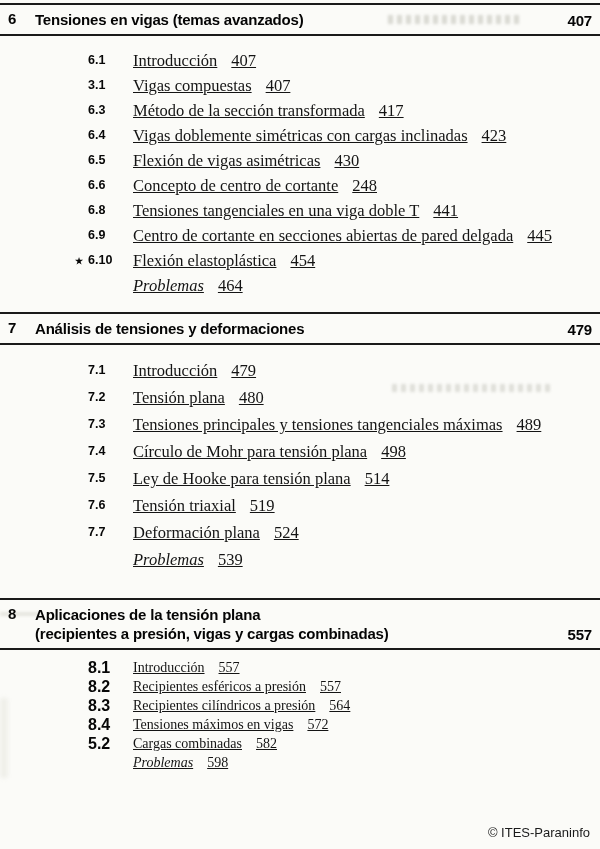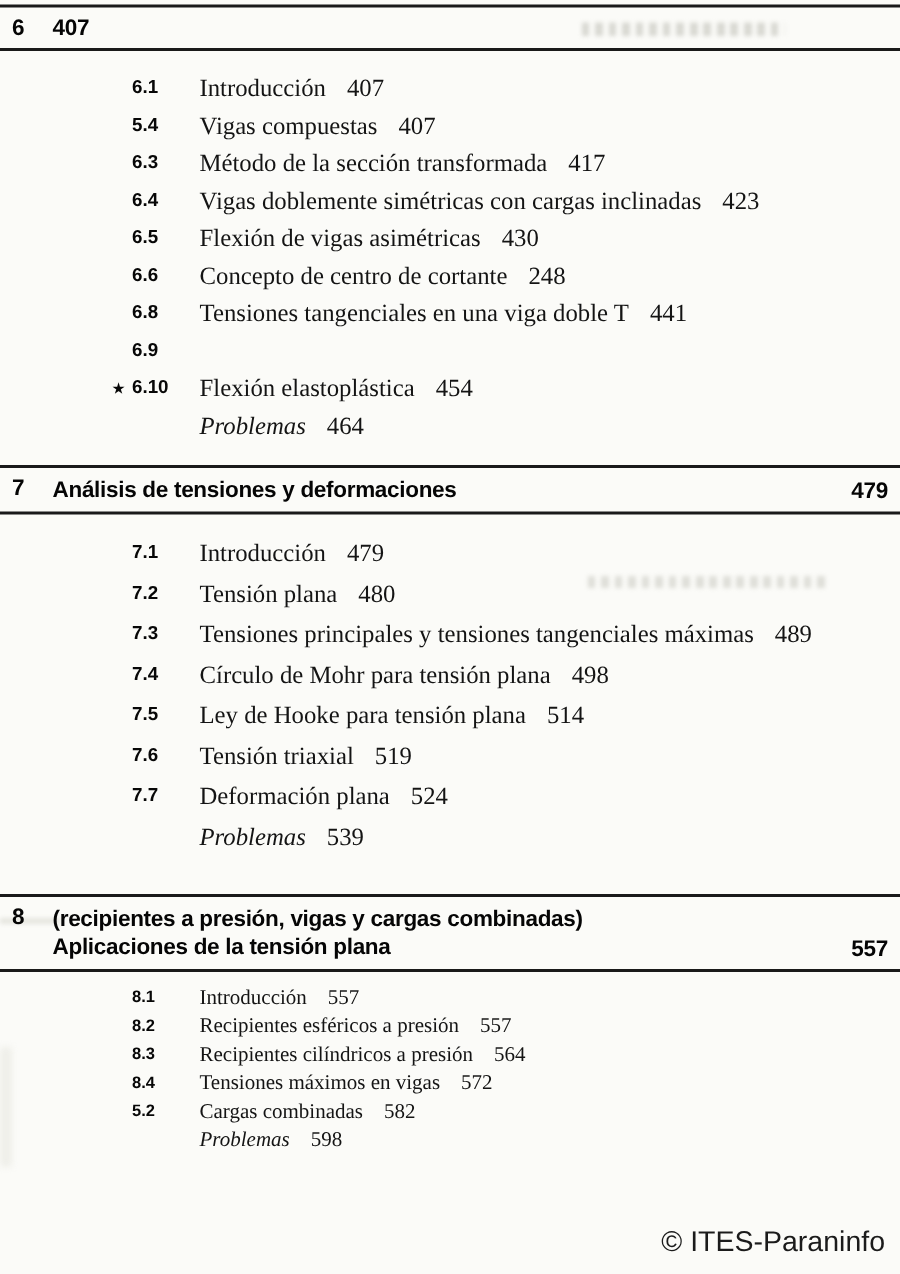--- a/index.html
+++ b/index.html
@@ -35,36 +35,36 @@
   .s-row { display:flex; align-items:flex-end; line-height:25px; }
   .s-num {
     flex:0 0 45px;
     position:relative;
     font-family:"Liberation Sans", sans-serif;
     font-weight:700;
     font-size:12.5px;
     color:#070707;
   }
   .s-star { position:absolute; left:-13px; top:1px; font-size:9px; }
-  .s-entry { max-width:455px; }
+  .s-entry { max-width:455px;text-decoration:underline; }
   .s-title.italic { font-style:italic; }
   .s-page { margin-left:14px; white-space:nowrap; }
 
   
   .chapter:nth-child(2) .s-row { line-height:27px; }
   .chapter:nth-child(2) .sections { margin-bottom:25px; }
   .chapter:nth-child(3) .sections { margin-top:8px; font-size:14px; }
   .chapter:nth-child(3) .s-row { line-height:19px; }
-  .chapter:nth-child(3) .s-num { font-size:11px; }
+  .chapter:nth-child(3) .s-num { font-size:16px; }
 
   .copyright {
     position:absolute;
     right:10px; bottom:9px;
     font-family:"Liberation Sans", sans-serif;
-    font-size:19px;
+    font-size:13px;
     color:#1b1b1b;
     z-index:2;
   }
 
   
   .ghost { position:absolute; z-index:1; filter:blur(1.5px); }
   .g1 { top:15px; left:388px; width:135px; height:9px; opacity:.5;
         background:repeating-linear-gradient(90deg,#b6b6ac 0 5px, rgba(182,182,172,0) 5px 9px); }
   .g2 { top:384px; left:392px; width:158px; height:8px; opacity:.42;
         background:repeating-linear-gradient(90deg,#b6b6ac 0 5px, rgba(182,182,172,0) 5px 9px); }
@@ -76,30 +76,33 @@
 
 <div class="ghost g1"></div>
 <div class="ghost g2"></div>
 <div class="ghost g3"></div>
 <div class="ghost g4"></div>
 
 <div id="toc">
   <div class="chapter">
     <div class="ch-header">
       <span class="ch-num">6</span>
+      <span class="ch-title">
+          <div>Tensiones en vigas (temas avanzados)</div>
+        </span>
       <span class="ch-page">407</span>
     </div>
     <div class="sections">
   <div class="s-row">
     <span class="s-num"><span class="s-star"></span><span class="s-num-text">6.1</span></span>
     <span class="s-entry"><span class="s-title">Introducción</span><span class="s-page">407</span></span>
   </div>
 
   <div class="s-row">
-    <span class="s-num"><span class="s-star"></span><span class="s-num-text">5.4</span></span>
+    <span class="s-num"><span class="s-star"></span><span class="s-num-text">3.1</span></span>
     <span class="s-entry"><span class="s-title">Vigas compuestas</span><span class="s-page">407</span></span>
   </div>
 
   <div class="s-row">
     <span class="s-num"><span class="s-star"></span><span class="s-num-text">6.3</span></span>
     <span class="s-entry"><span class="s-title">Método de la sección transformada</span><span class="s-page">417</span></span>
   </div>
 
   <div class="s-row">
     <span class="s-num"><span class="s-star"></span><span class="s-num-text">6.4</span></span>
@@ -117,20 +120,21 @@
   </div>
 
 
   <div class="s-row">
     <span class="s-num"><span class="s-star"></span><span class="s-num-text">6.8</span></span>
     <span class="s-entry"><span class="s-title">Tensiones tangenciales en una viga doble T</span><span class="s-page">441</span></span>
   </div>
 
   <div class="s-row">
     <span class="s-num"><span class="s-star"></span><span class="s-num-text">6.9</span></span>
+    <span class="s-entry"><span class="s-title">Centro de cortante en secciones abiertas de pared delgada</span><span class="s-page">445</span></span>
   </div>
 
   <div class="s-row">
     <span class="s-num"><span class="s-star">★</span><span class="s-num-text">6.10</span></span>
     <span class="s-entry"><span class="s-title">Flexión elastoplástica</span><span class="s-page">454</span></span>
   </div>
 
   <div class="s-row">
     <span class="s-num"><span class="s-star"></span><span class="s-num-text"></span></span>
     <span class="s-entry"><span class="s-title italic">Problemas</span><span class="s-page">464</span></span>
@@ -186,22 +190,22 @@
     <span class="s-num"><span class="s-star"></span><span class="s-num-text"></span></span>
     <span class="s-entry"><span class="s-title italic">Problemas</span><span class="s-page">539</span></span>
   </div>
 </div>
   </div>
 
   <div class="chapter">
     <div class="ch-header">
       <span class="ch-num">8</span>
       <span class="ch-title">
+          <div>Aplicaciones de la tensión plana</div>
           <div>(recipientes a presión, vigas y cargas combinadas)</div>
-          <div>Aplicaciones de la tensión plana</div>
         </span>
       <span class="ch-page">557</span>
     </div>
     <div class="sections">
   <div class="s-row">
     <span class="s-num"><span class="s-star"></span><span class="s-num-text">8.1</span></span>
     <span class="s-entry"><span class="s-title">Introducción</span><span class="s-page">557</span></span>
   </div>
 
   <div class="s-row">

